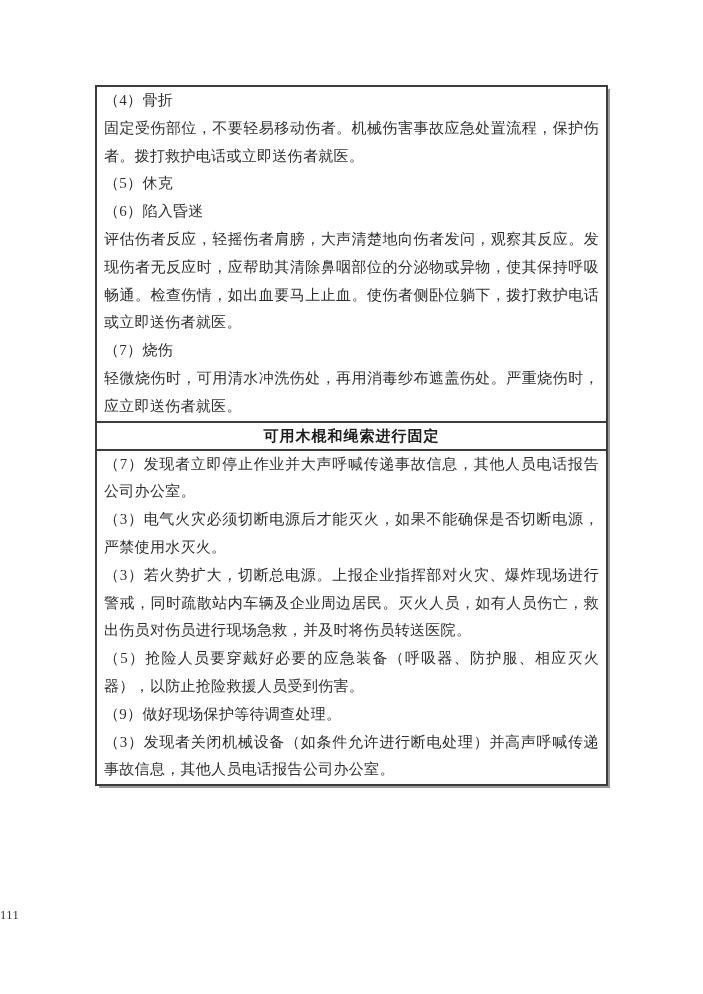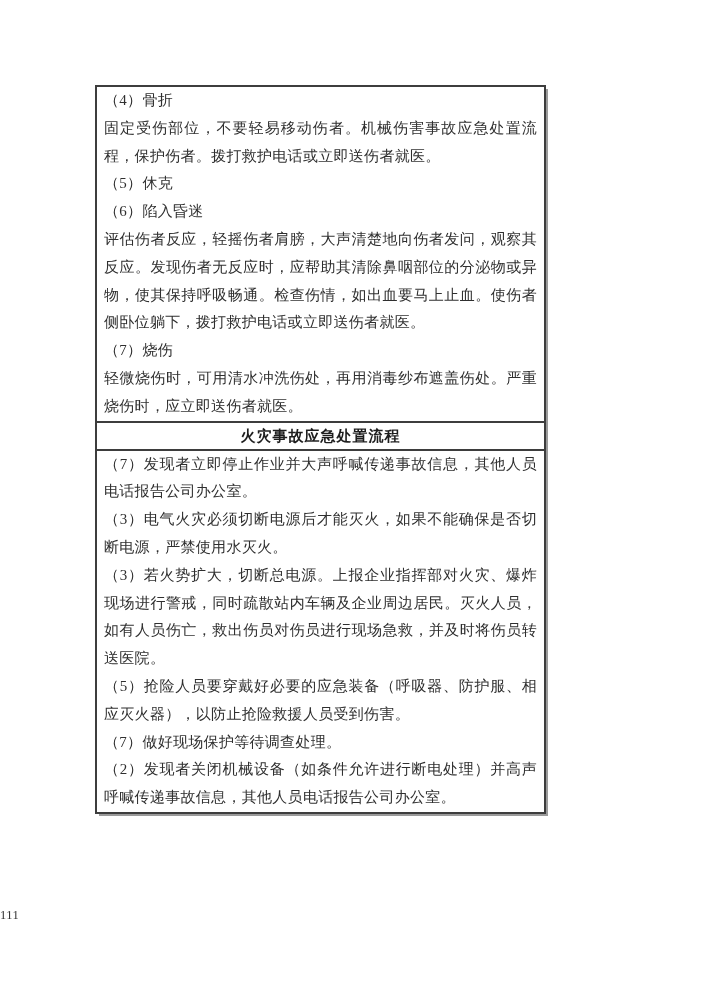--- a/index.html
+++ b/index.html
@@ -13,21 +13,21 @@
     height: 994px;
     background: #ffffff;
     font-family: "Liberation Serif", "DejaVu Serif", serif;
     color: #2f2f2f;
     overflow: hidden;
   }
   .doc-table {
     position: absolute;
     left: 95px;
     top: 85px;
-    width: 451px;
+    width: 513px;
     box-sizing: border-box;
     border: 2px solid #3d3d3d;
     box-shadow: 3px 3px 0 -1px #9a9a9a;
     background: #ffffff;
   }
   .section-body {
     padding: 0 7px;
     box-sizing: border-box;
   }
   .para {
@@ -68,26 +68,26 @@
   <div class="doc-table">
       <div class="section-body">
         <p class="para">（4）骨折</p>
         <p class="para">固定受伤部位，不要轻易移动伤者。机械伤害事故应急处置流程，保护伤者。拨打救护电话或立即送伤者就医。</p>
         <p class="para">（5）休克</p>
         <p class="para">（6）陷入昏迷</p>
         <p class="para">评估伤者反应，轻摇伤者肩膀，大声清楚地向伤者发问，观察其反应。发现伤者无反应时，应帮助其清除鼻咽部位的分泌物或异物，使其保持呼吸畅通。检查伤情，如出血要马上止血。使伤者侧卧位躺下，拨打救护电话或立即送伤者就医。</p>
         <p class="para">（7）烧伤</p>
         <p class="para">轻微烧伤时，可用清水冲洗伤处，再用消毒纱布遮盖伤处。严重烧伤时，应立即送伤者就医。</p>
       </div>
-      <div class="section-header">火灾事故应急处置流程</div>
+      <div class="section-header">可用木棍和绳索进行固定</div>
       <div class="section-body">
         <p class="para">（7）发现者立即停止作业并大声呼喊传递事故信息，其他人员电话报告公司办公室。</p>
         <p class="para">（3）电气火灾必须切断电源后才能灭火，如果不能确保是否切断电源，严禁使用水灭火。</p>
         <p class="para">（3）若火势扩大，切断总电源。上报企业指挥部对火灾、爆炸现场进行警戒，同时疏散站内车辆及企业周边居民。灭火人员，如有人员伤亡，救出伤员对伤员进行现场急救，并及时将伤员转送医院。</p>
         <p class="para">（5）抢险人员要穿戴好必要的应急装备（呼吸器、防护服、相应灭火器），以防止抢险救援人员受到伤害。</p>
-        <p class="para">（7）做好现场保护等待调查处理。</p>
+        <p class="para">（9）做好现场保护等待调查处理。</p>
       </div>
       <div class="section-body">
-        <p class="para">（2）发现者关闭机械设备（如条件允许进行断电处理）并高声呼喊传递事故信息，其他人员电话报告公司办公室。</p>
+        <p class="para">（3）发现者关闭机械设备（如条件允许进行断电处理）并高声呼喊传递事故信息，其他人员电话报告公司办公室。</p>
       </div>
     </div>
   <div class="page-number">111</div>
 </div>
 
 </body></html>

